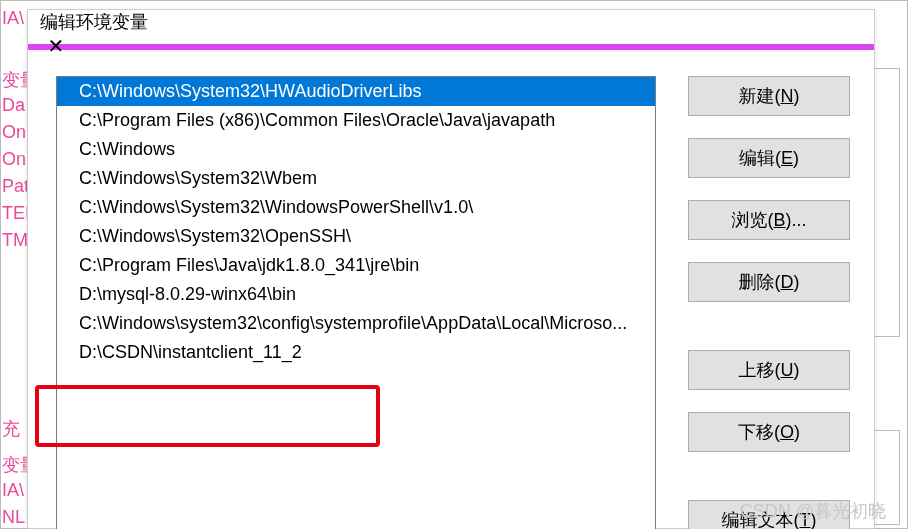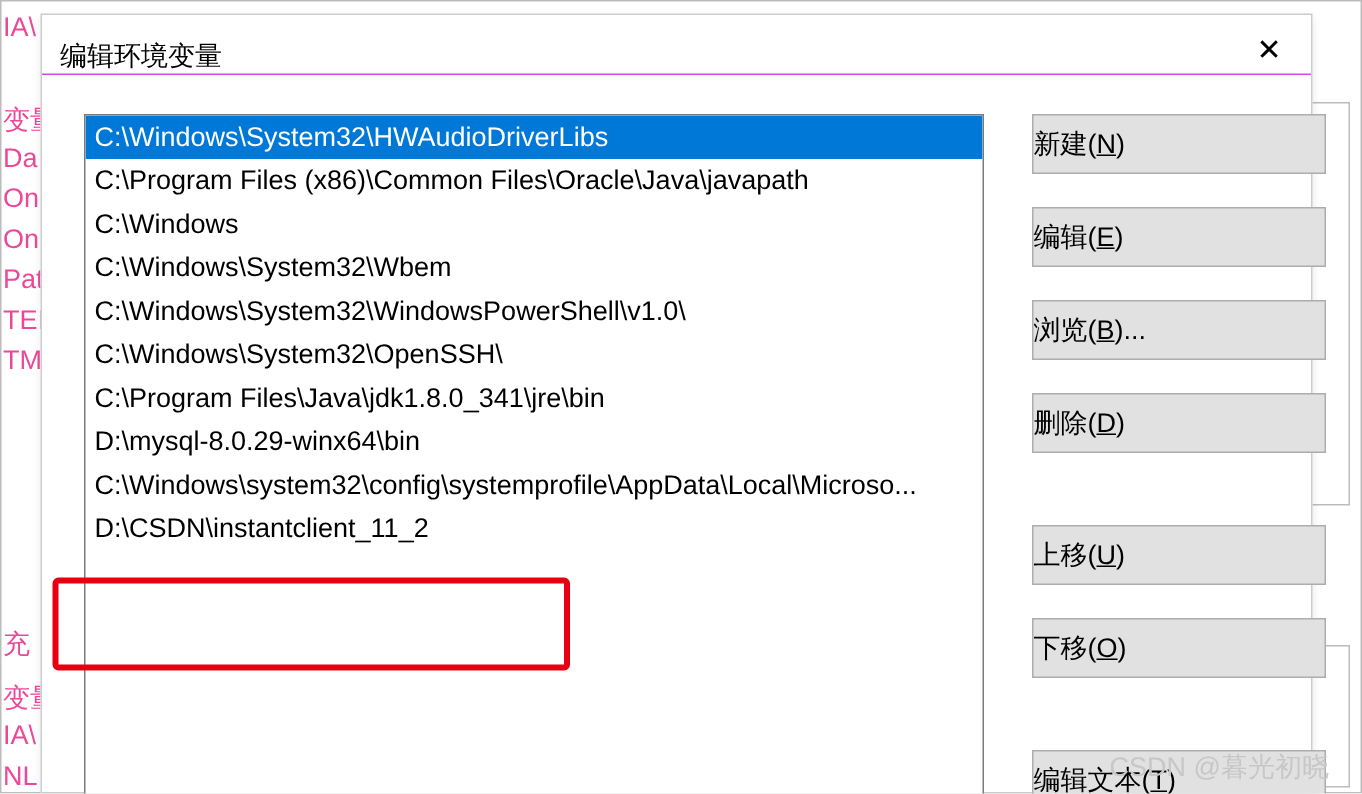--- a/index.html
+++ b/index.html
@@ -1,32 +1,32 @@
 <!DOCTYPE html>
 <html><head>
 <meta charset="utf-8">
 <style>
   * { box-sizing: border-box; font-family: "Microsoft YaHei", "Segoe UI", Tahoma, sans-serif; }
   body { margin:0; width:908px; height:529px; overflow:hidden; background:#fff; position:relative; }
   .bg-hint { position:absolute; left:2px; font-size:18px; color:#ec4899; }
   .dialog { position:absolute; left:27px; top:9px; width:848px; height:520px;
             border:1px solid #ccc; background:#fff; box-shadow:0 2px 6px rgba(0,0,0,0.1); }
-  .titlebar { display:flex; align-items:flex-end; justify-content:space-between; height:40px;
-              padding:0 12px; border-bottom:1px solid #d946ef; }
+  .titlebar { display:flex; align-items:flex-start; justify-content:space-between; height:40px;
+              padding:0 12px; border-bottom:6px solid #d946ef;flex-direction:column; }
   .titlebar .title { font-size:18px; color:#000; }
   .titlebar .close { width:32px; height:32px; display:flex; align-items:center; justify-content:center; font-size:20px; color:#000; }
   .body { position:relative; padding:26px 28px 0 28px; height:calc(100% - 40px); }
   .listbox { position:absolute; left:28px; top:26px; width:600px; height:462px;
              border:1px solid #7a7a7a; background:#fff; overflow:hidden; }
-  .item { height:29px; line-height:29px; padding:0 6px; font-size:18px; color:#000;
+  .item { height:29px; line-height:29px; padding:0 22px; font-size:18px; color:#000;
           white-space:nowrap; overflow:hidden; text-overflow:ellipsis; }
   .item.selected { background:#0078d7; color:#fff; }
   .buttons { position:absolute; left:660px; top:26px; width:180px; }
-  .btn { width:196px; height:40px; border:1px solid #adadad; background:#e1e1e1;
-         font-size:18px; color:#000; display:flex; align-items:center; justify-content:flex-start; }
+  .btn { width:162px; height:40px; border:1px solid #adadad; background:#e1e1e1;
+         font-size:18px; color:#000; display:flex; align-items:center; justify-content:center; }
   .btn u { text-decoration:underline; }
   .gap-small { height:22px; }
   .gap-large { height:48px; }
   .redbox { position:absolute; border:4px solid #e60012; border-radius:4px; pointer-events:none; }
   .watermark { position:absolute; right:22px; bottom:6px; font-size:18px; color:#c7c7c7;text-align:center; }
   .bg-border { position:absolute; border:1px solid #bcbcbc; }
 </style>
 </head>
 <body>
 

